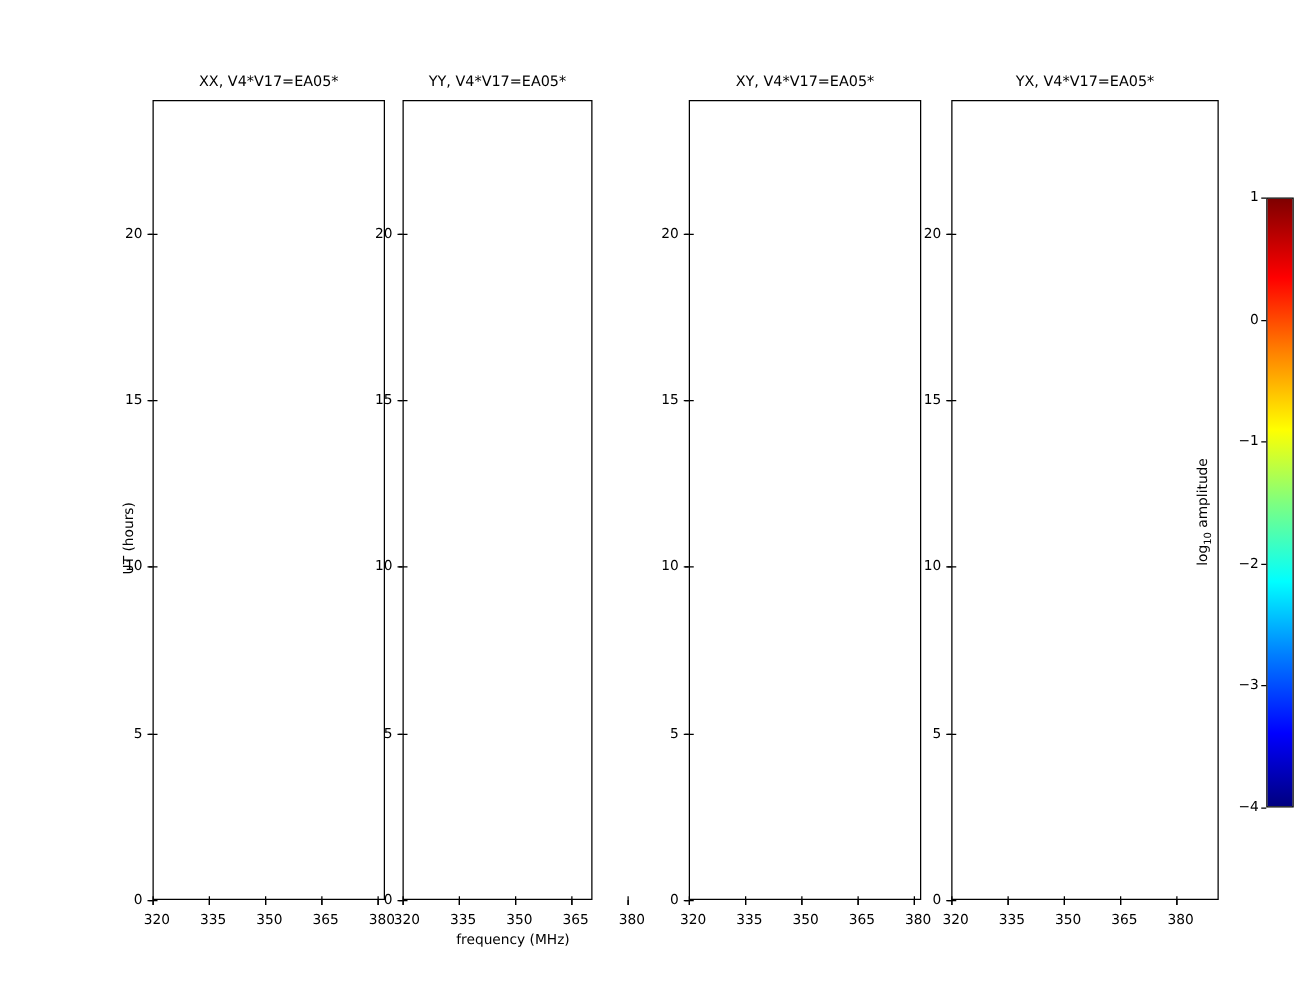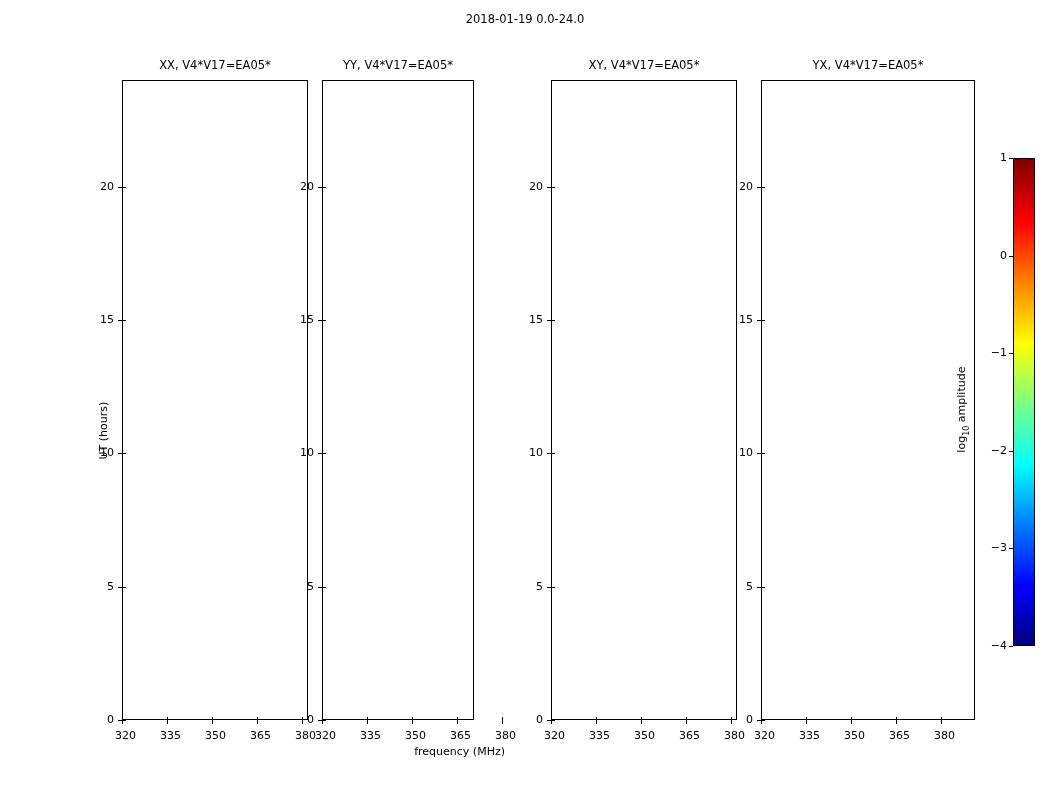--- a/index.html
+++ b/index.html
@@ -131,21 +131,21 @@
   .ylabel {
     position: absolute;
     font-size: 11px;
     transform: rotate(-90deg);
     transform-origin: 50% 50%;
     white-space: nowrap;
   }
   .xlabel {
     position: absolute;
     font-size: 11px;
-    text-align: right;
+    text-align: left;
     white-space: nowrap;
   }
   
   #cbar {
     position: absolute;
     left: 1013px;
     top: 158px;
     width: 22px;
     height: 488px;
     border: 1px solid #000;
@@ -195,21 +195,20 @@
   .sub {
     font-size: 8px;
     vertical-align: sub;
   }
 </style>
 </head>
 <body>
 
 <div id="figure">
 
-  <div class="suptitle">2018-01-19 0.0-24.0</div>
 
   <div class="panel" id="panel0" style="left:122px; width:186px;">
     <div class="axes"></div>
     <div class="title">XX, V4*V17=EA05*</div>
 
     <div class="ytick" style="top:640px;">
       <div class="mark"></div>
         <div class="mark-in"></div>
         <div class="mark-right"></div>
       <div class="lbl">0</div>

